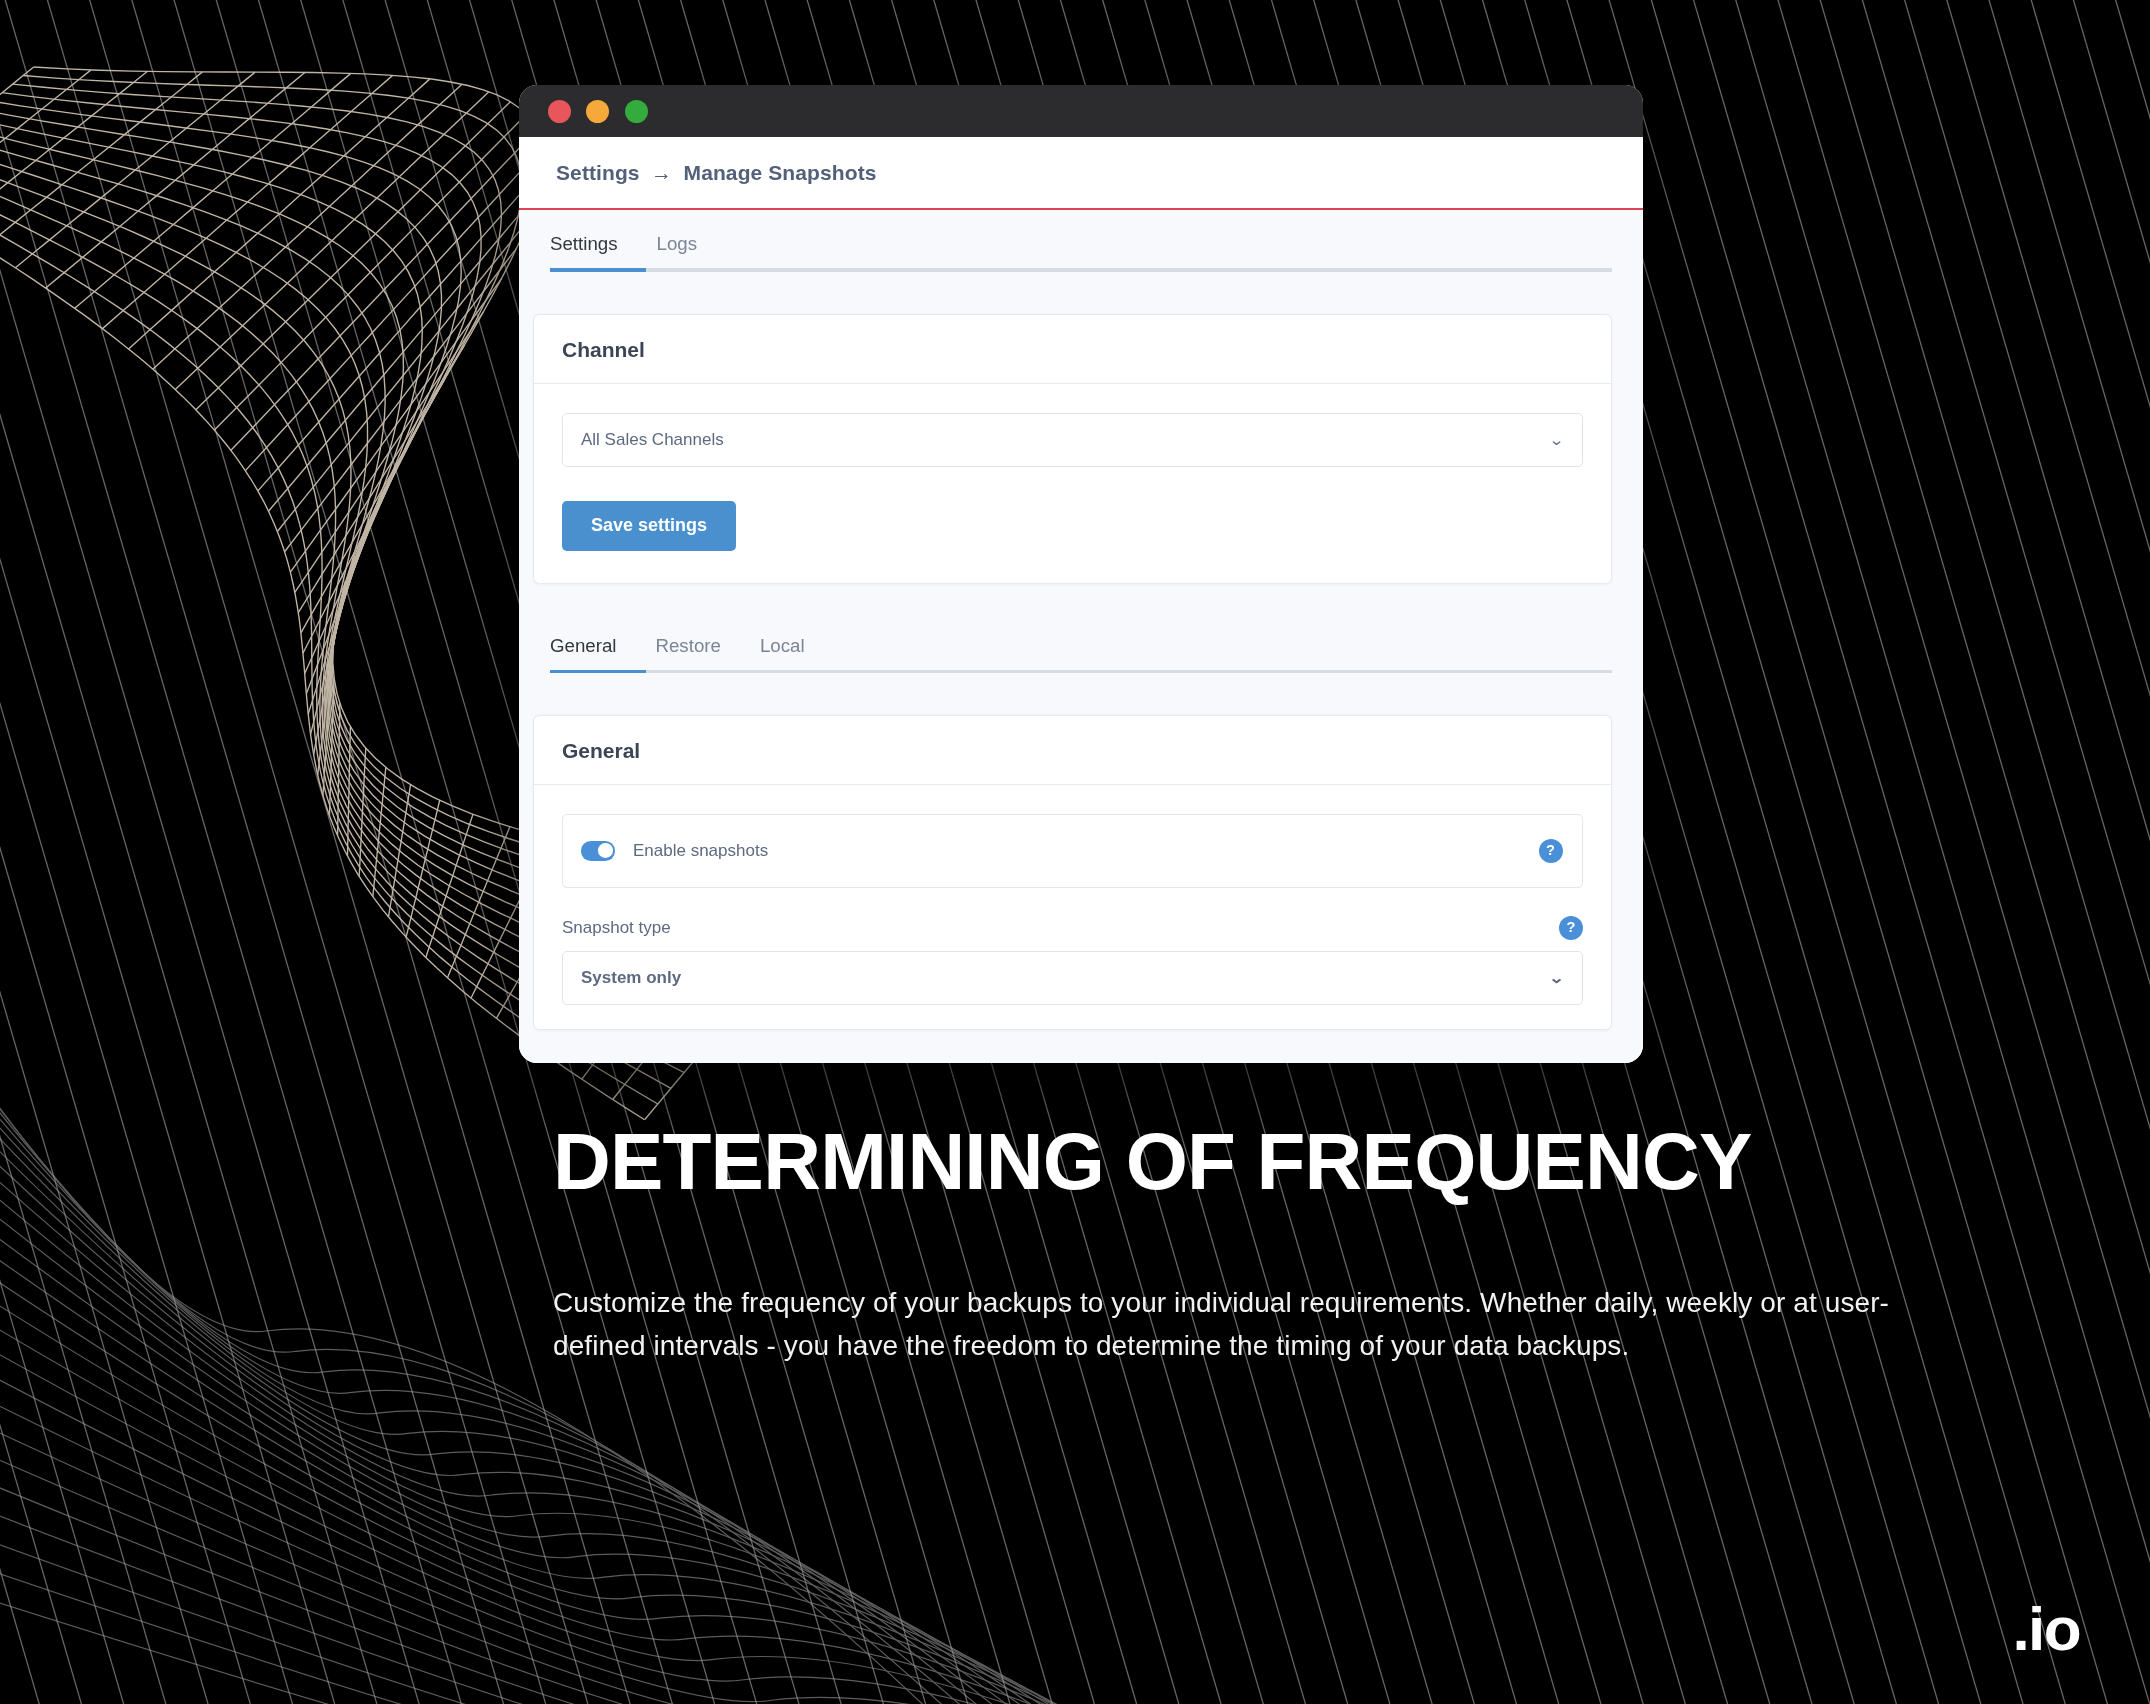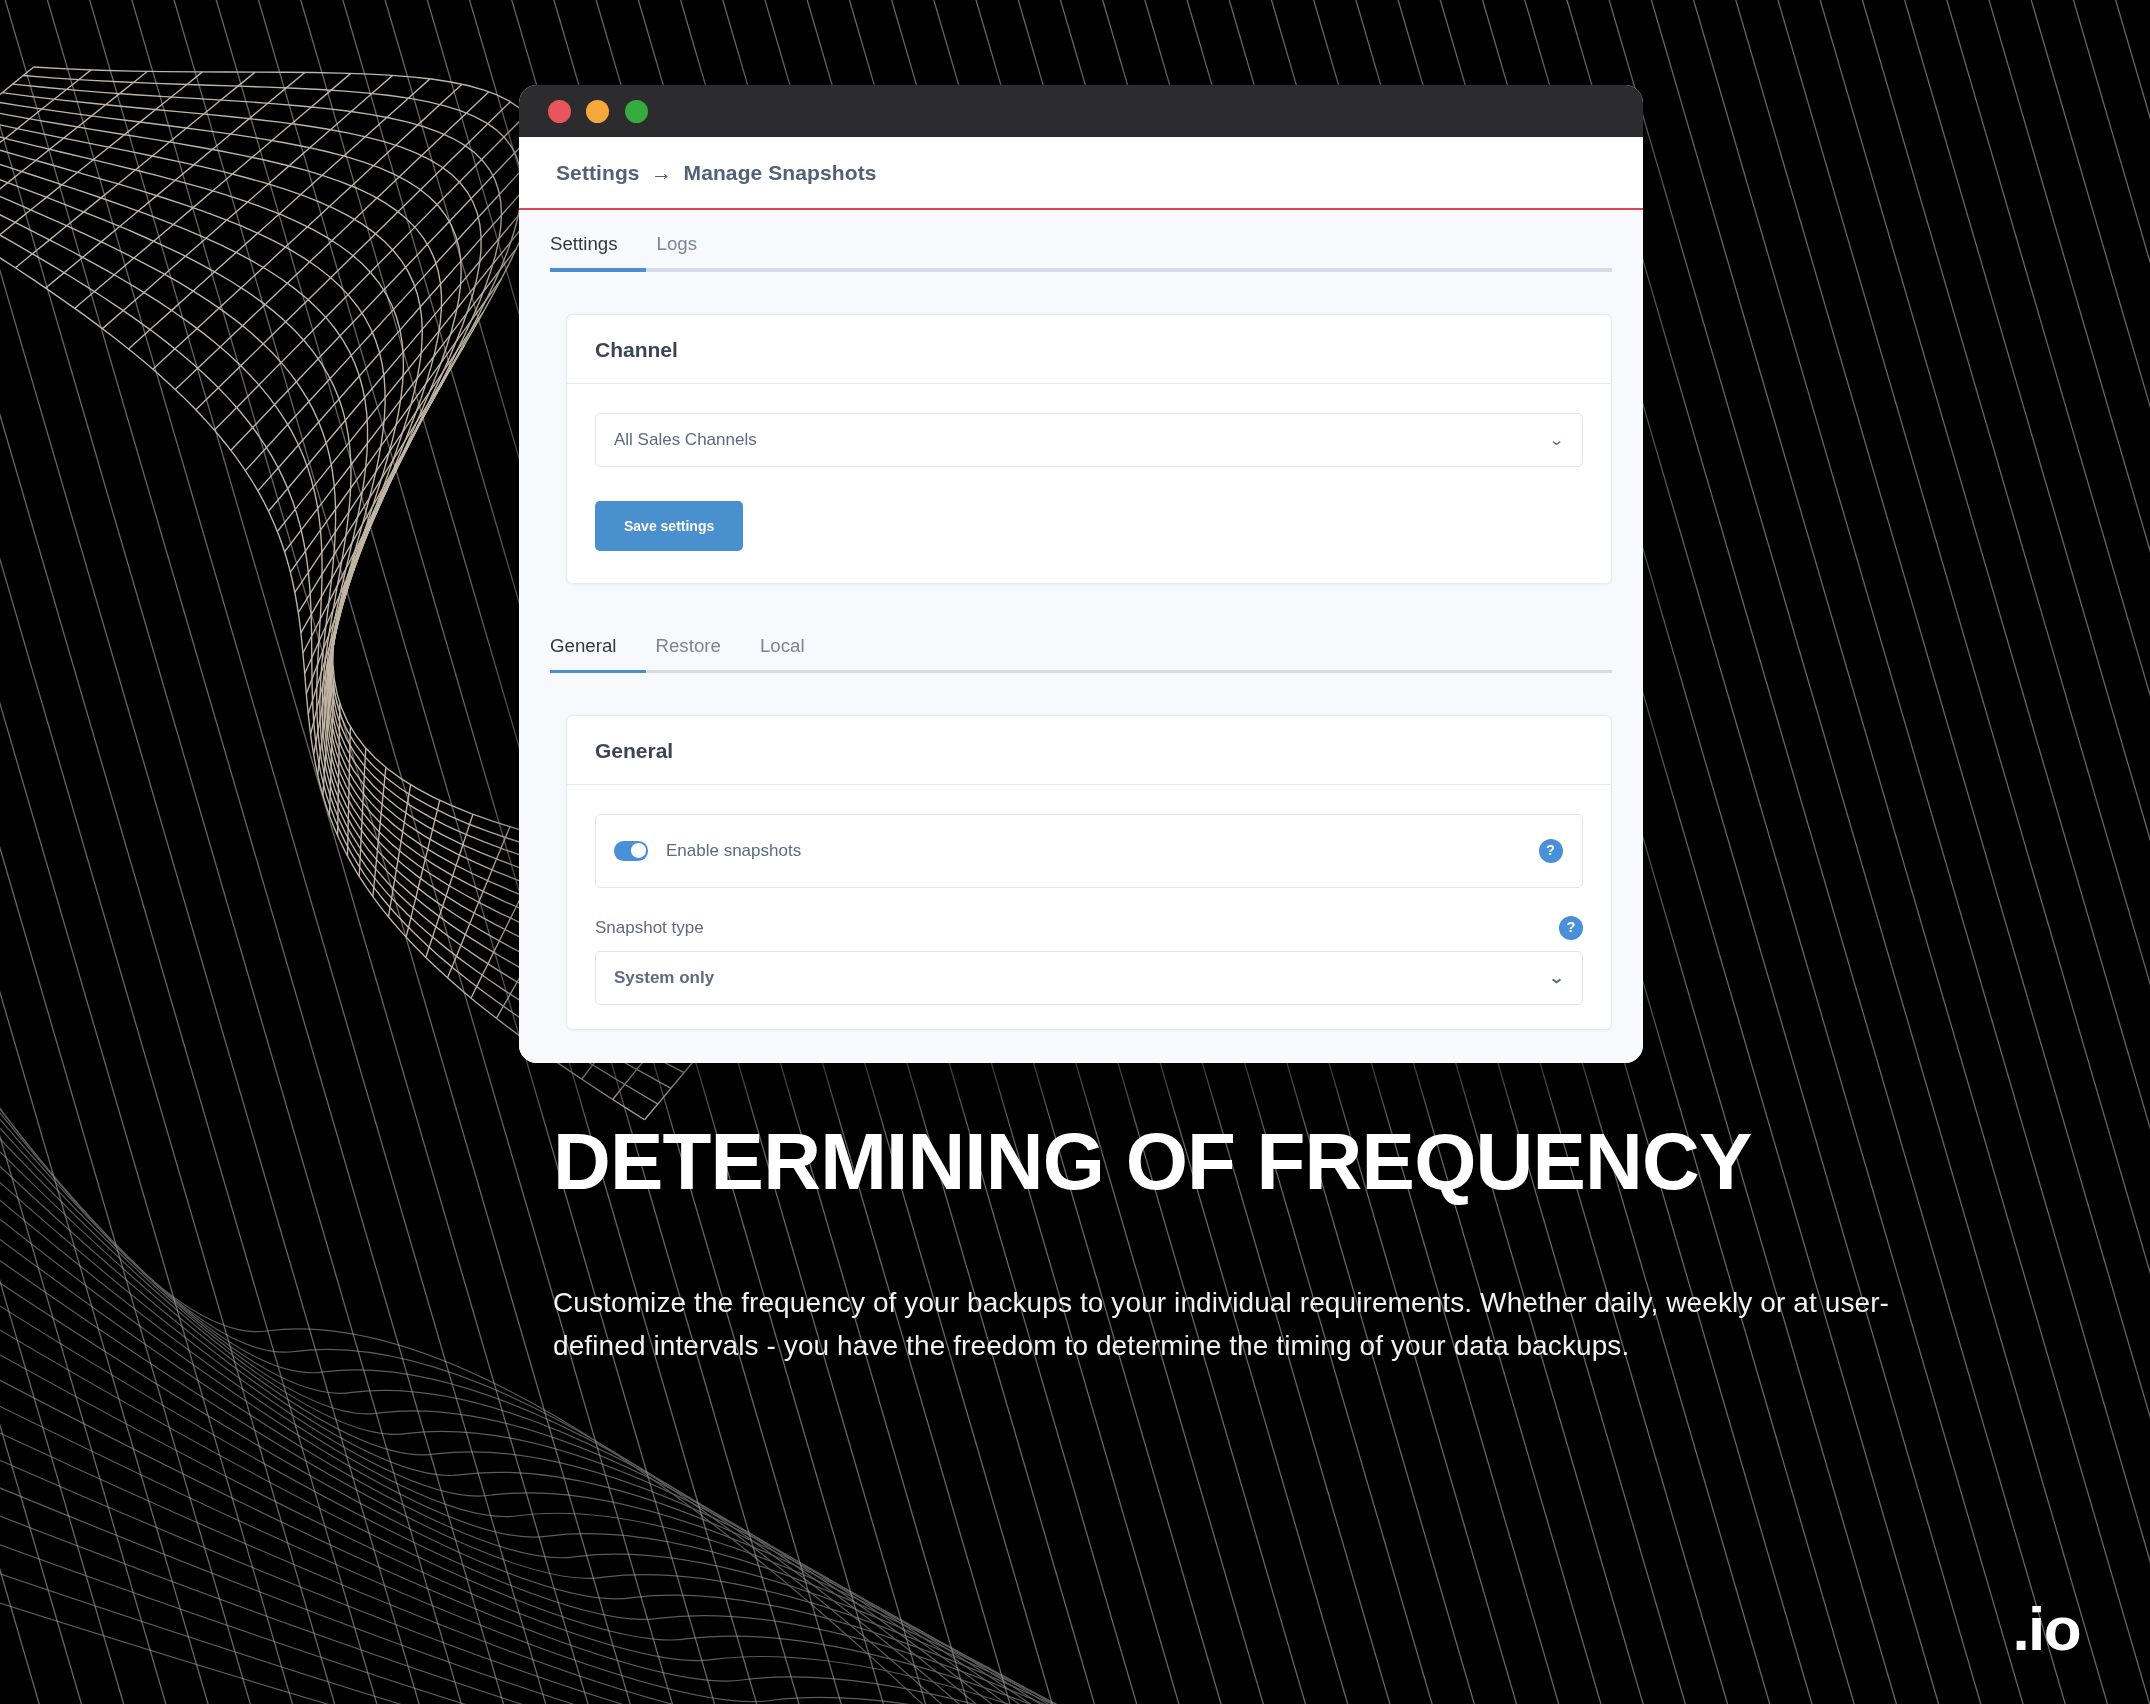--- a/index.html
+++ b/index.html
@@ -53,21 +53,21 @@
   .tab {
     font-size:18.7px; color:#7b8596; padding:0 19.5px 13px 19.5px; white-space:nowrap;
   }
   .tab:first-child { padding-left:0; }
   .tab.active { color:#33383f; }
   .tabline { height:3.2px; background:#d6dce4; position:relative; }
   .tabline .on { position:absolute; left:0; top:0; height:3.2px; background:#4c8fd0; }
 
   
   .card {
-    margin:42px 31px 0 47px;
+    margin:42px 31px 0 14px;
     background:#fff;
     border:0.8px solid #e6eaf0;
     border-radius:6.5px;
     box-shadow:0 0.8px 2.4px rgba(20,30,50,.05);
   }
   .card-head {
     padding:23px 28px 21px 28px;
     border-bottom:0.8px solid #e6eaf0;
     font-size:21px; font-weight:bold; color:#3b4556;
   }
@@ -80,21 +80,21 @@
     padding:0 19.5px 0 18px;
     font-size:17px; color:#5d6a80;
   }
   .chev { font-size:15.4px; color:#5d6a80; line-height:1; transform:scaleX(1.25); }
 
   .btn-primary {
     margin-top:34px;
     height:50px; padding:0 29px;
     background:#4a90ce; color:#fff;
     border:none; border-radius:4.9px;
-    font-size:14px; font-weight:bold;
+    font-size:18px; font-weight:bold;
     font-family:"Liberation Sans", sans-serif;
     display:inline-flex; align-items:center; justify-content:center;
     cursor:pointer;
   }
 
   
   .toggle-row {
     border:0.8px solid #e3e8ef; border-radius:4.9px; background:#fff;
     height:74px; display:flex; align-items:center; padding:0 19.5px 0 18px;
     gap:18px;

